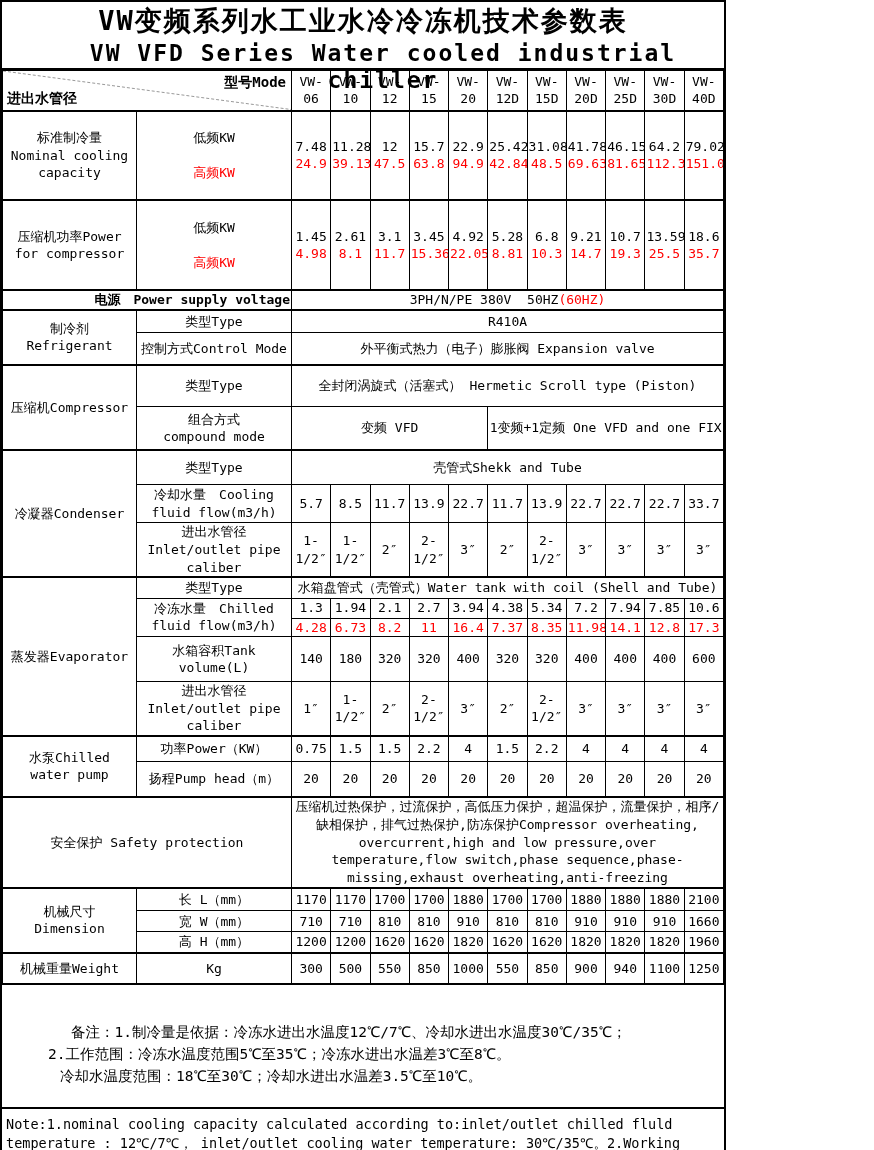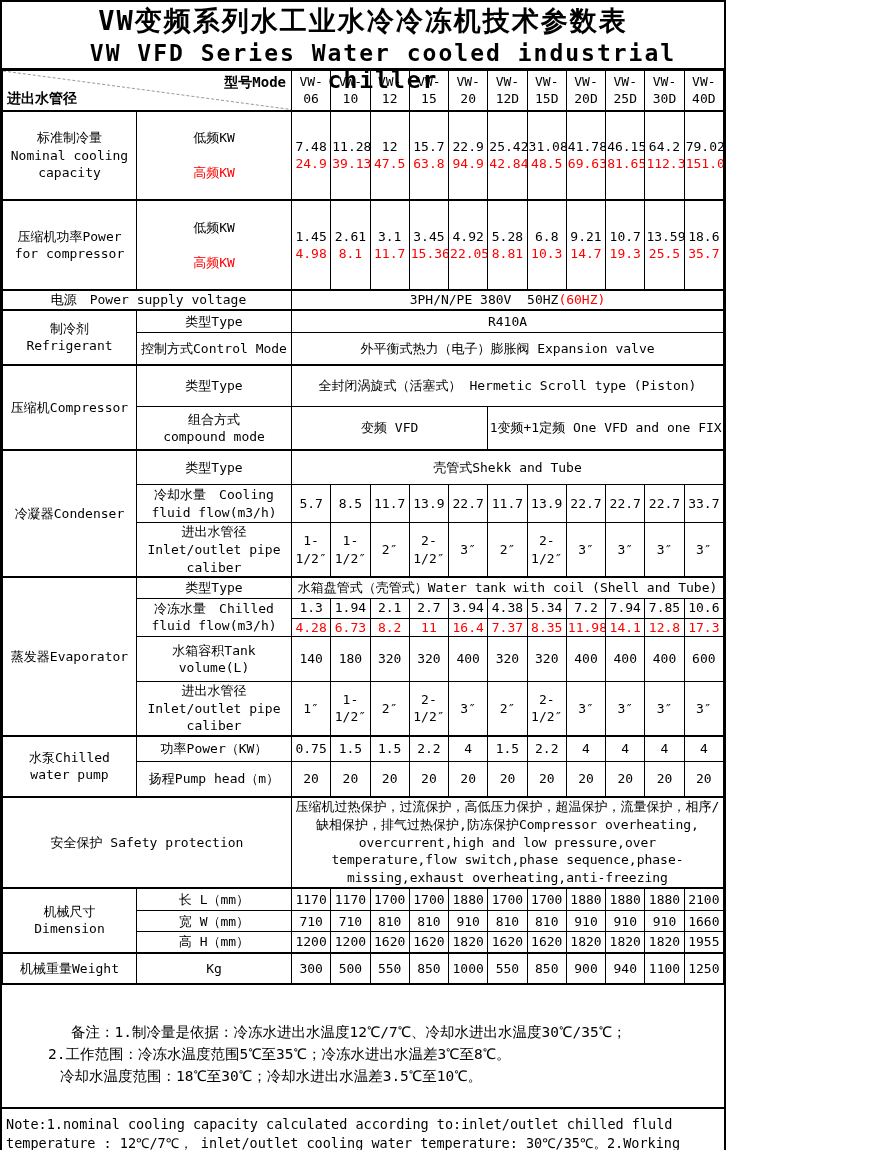--- a/index.html
+++ b/index.html
@@ -19,21 +19,21 @@
   table.spec { border-collapse:collapse; table-layout:fixed; width:100%; }
   table.spec th, table.spec td {
     border:1px solid #000; padding:0 1px;
     font-weight:normal; font-size:13px; text-align:center; vertical-align:middle;
     overflow:hidden; line-height:1.35;
   }
   tr.sec > th, tr.sec > td { border-top:2px solid #000; }
   tr.last > th, tr.last > td { border-bottom:2px solid #000; }
   th.cat  { font-weight:bold; font-size:14px; white-space:pre-line; }
   th.cat2 { font-weight:bold; font-size:14px; }
-  th.cat2.left { text-align:center; padding-left:4px; }
+  th.cat2.left { text-align:right; padding-left:4px;font-weight:bold; }
   th.sub  { white-space:pre-line; font-size:13px; }
   .red { color:#ff0000; }
   td.wide { font-size:13.5px; }
   td.safety-text { font-size:13.5px; line-height:20px; padding:2px 6px; }
 
   
   th.diag { position:relative; padding:0; }
   th.diag svg.dg { position:absolute; left:0; top:0; width:100%; height:100%; }
   th.diag .mode { position:absolute; top:2px; right:5px; font-weight:bold; font-size:14px;text-align:center; }
   th.diag .item { position:absolute; bottom:2px; left:4px; font-weight:bold; font-size:14px; }
@@ -413,21 +413,21 @@
     <td>1200</td>
           <td>1200</td>
           <td>1620</td>
           <td>1620</td>
           <td>1820</td>
           <td>1620</td>
           <td>1620</td>
           <td>1820</td>
           <td>1820</td>
           <td>1820</td>
-          <td>1955</td>
+          <td>1960</td>
         </tr>
 
     <tr class="sec last h31">
       <th class="cat">机械重量Weight</th>
       <th class="sub">Kg</th>
     <td>300</td>
           <td>500</td>
           <td>550</td>
           <td>850</td>
           <td>1000</td>

